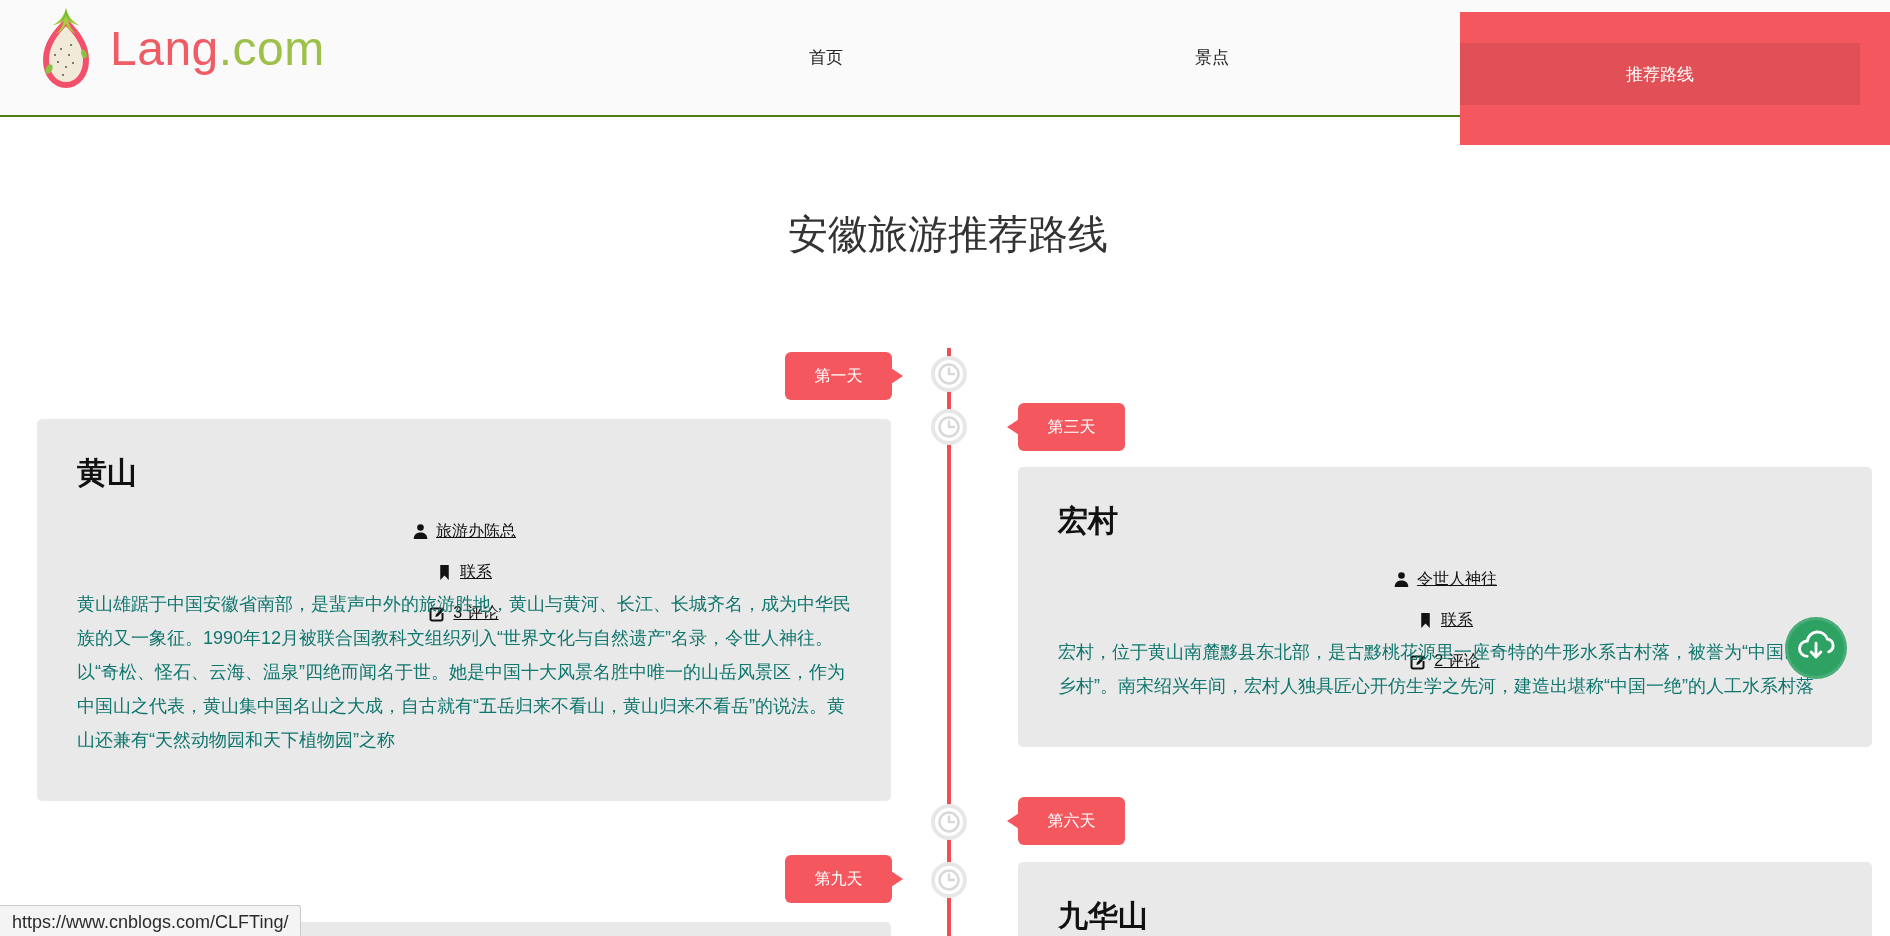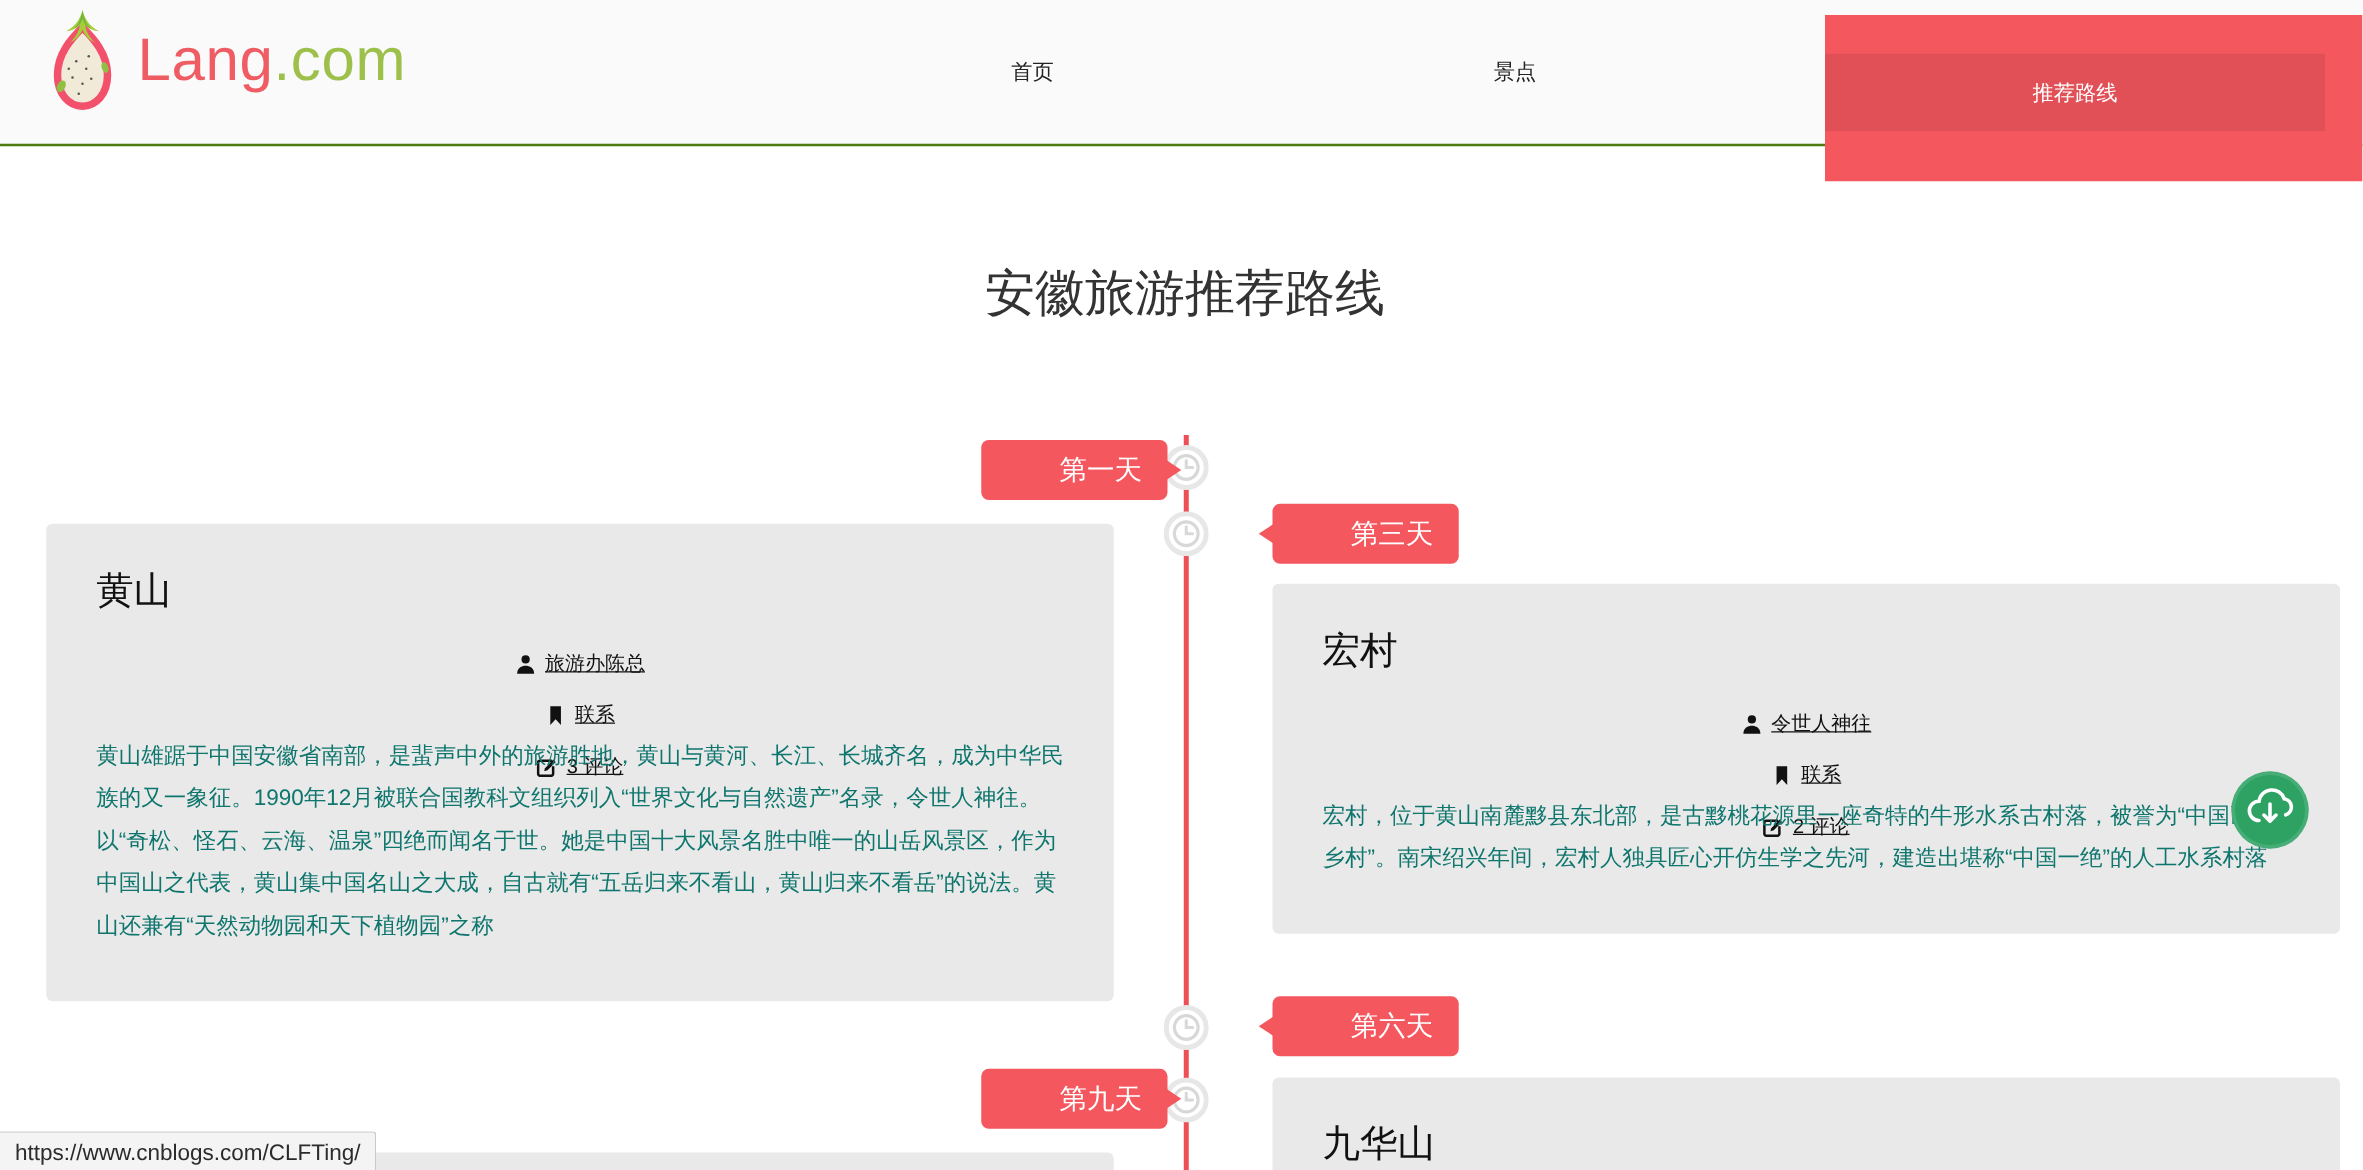--- a/index.html
+++ b/index.html
@@ -38,21 +38,21 @@
   .page-title{
     position:absolute;top:207px;left:3px;width:1890px;
     text-align:center;font-size:40px;font-weight:400;color:#333333;margin:0;
   }
   
   .tl-line{position:absolute;left:947px;top:348px;width:4px;height:588px;background:#ee4f55;z-index:1;}
   .clock{position:absolute;left:931px;width:36px;height:36px;z-index:3;}
   .clock-1{top:356px;} .clock-2{top:409px;} .clock-3{top:804px;} .clock-4{top:862px;}
   .day-badge{
     position:absolute;width:107px;height:48px;background:#f4575d;border-radius:6px;
-    color:#fff;font-size:22px;display:flex;align-items:center;justify-content:center;z-index:3;padding-left:42px;
+    color:#fff;font-size:16px;display:flex;align-items:center;justify-content:center;z-index:3;
   }
   .day-badge.arrow-right::after{
     content:"";position:absolute;right:-11px;top:50%;margin-top:-8px;
     border-left:12px solid #f4575d;border-top:8px solid transparent;border-bottom:8px solid transparent;
   }
   .day-badge.arrow-left::after{
     content:"";position:absolute;left:-11px;top:50%;margin-top:-8px;
     border-right:12px solid #f4575d;border-top:8px solid transparent;border-bottom:8px solid transparent;
   }
   .badge-d1{left:785px;top:352px;}
@@ -61,21 +61,21 @@
   .badge-d9{left:785px;top:855px;}
   
   .card{
     position:absolute;background:#e9e9e9;border-radius:5px;
     padding:36px 40px 40px 40px;box-sizing:border-box;color:#1c1c1c;z-index:2;overflow:hidden;
   }
   .card-hs{left:37px;top:419px;width:854px;height:382px;}
   .card-hc{left:1018px;top:467px;width:854px;height:280px;}
   .card-jh{left:1018px;top:862px;width:854px;height:120px;}
   .card-d9{left:37px;top:922px;width:854px;height:50px;padding:0;}
-  .card h2{margin:0;font-size:30px;font-weight:400;color:#111;line-height:36px;}
+  .card h2{margin:0;font-size:30px;font-weight:700;color:#111;line-height:36px;}
   .meta{display:flex;align-items:center;gap:20px;margin-top:30px;font-size:16px;height:20px;flex-direction:column;}
   .meta a{color:#111;display:flex;align-items:center;gap:7px;text-decoration:underline;cursor:pointer;}
   .meta svg{width:17px;height:17px;flex:0 0 auto;}
   .card p{margin:46px 0 0 0;font-size:18px;line-height:34px;color:#0f766e;}
   
   .fab{
     position:absolute;left:1785px;top:617px;width:62px;height:62px;border-radius:50%;
     background:#2da263;border:none;box-shadow:inset 0 0 0 3px rgba(255,255,255,0.12);
     display:flex;align-items:center;justify-content:center;z-index:5;cursor:pointer;padding:0;
   }

